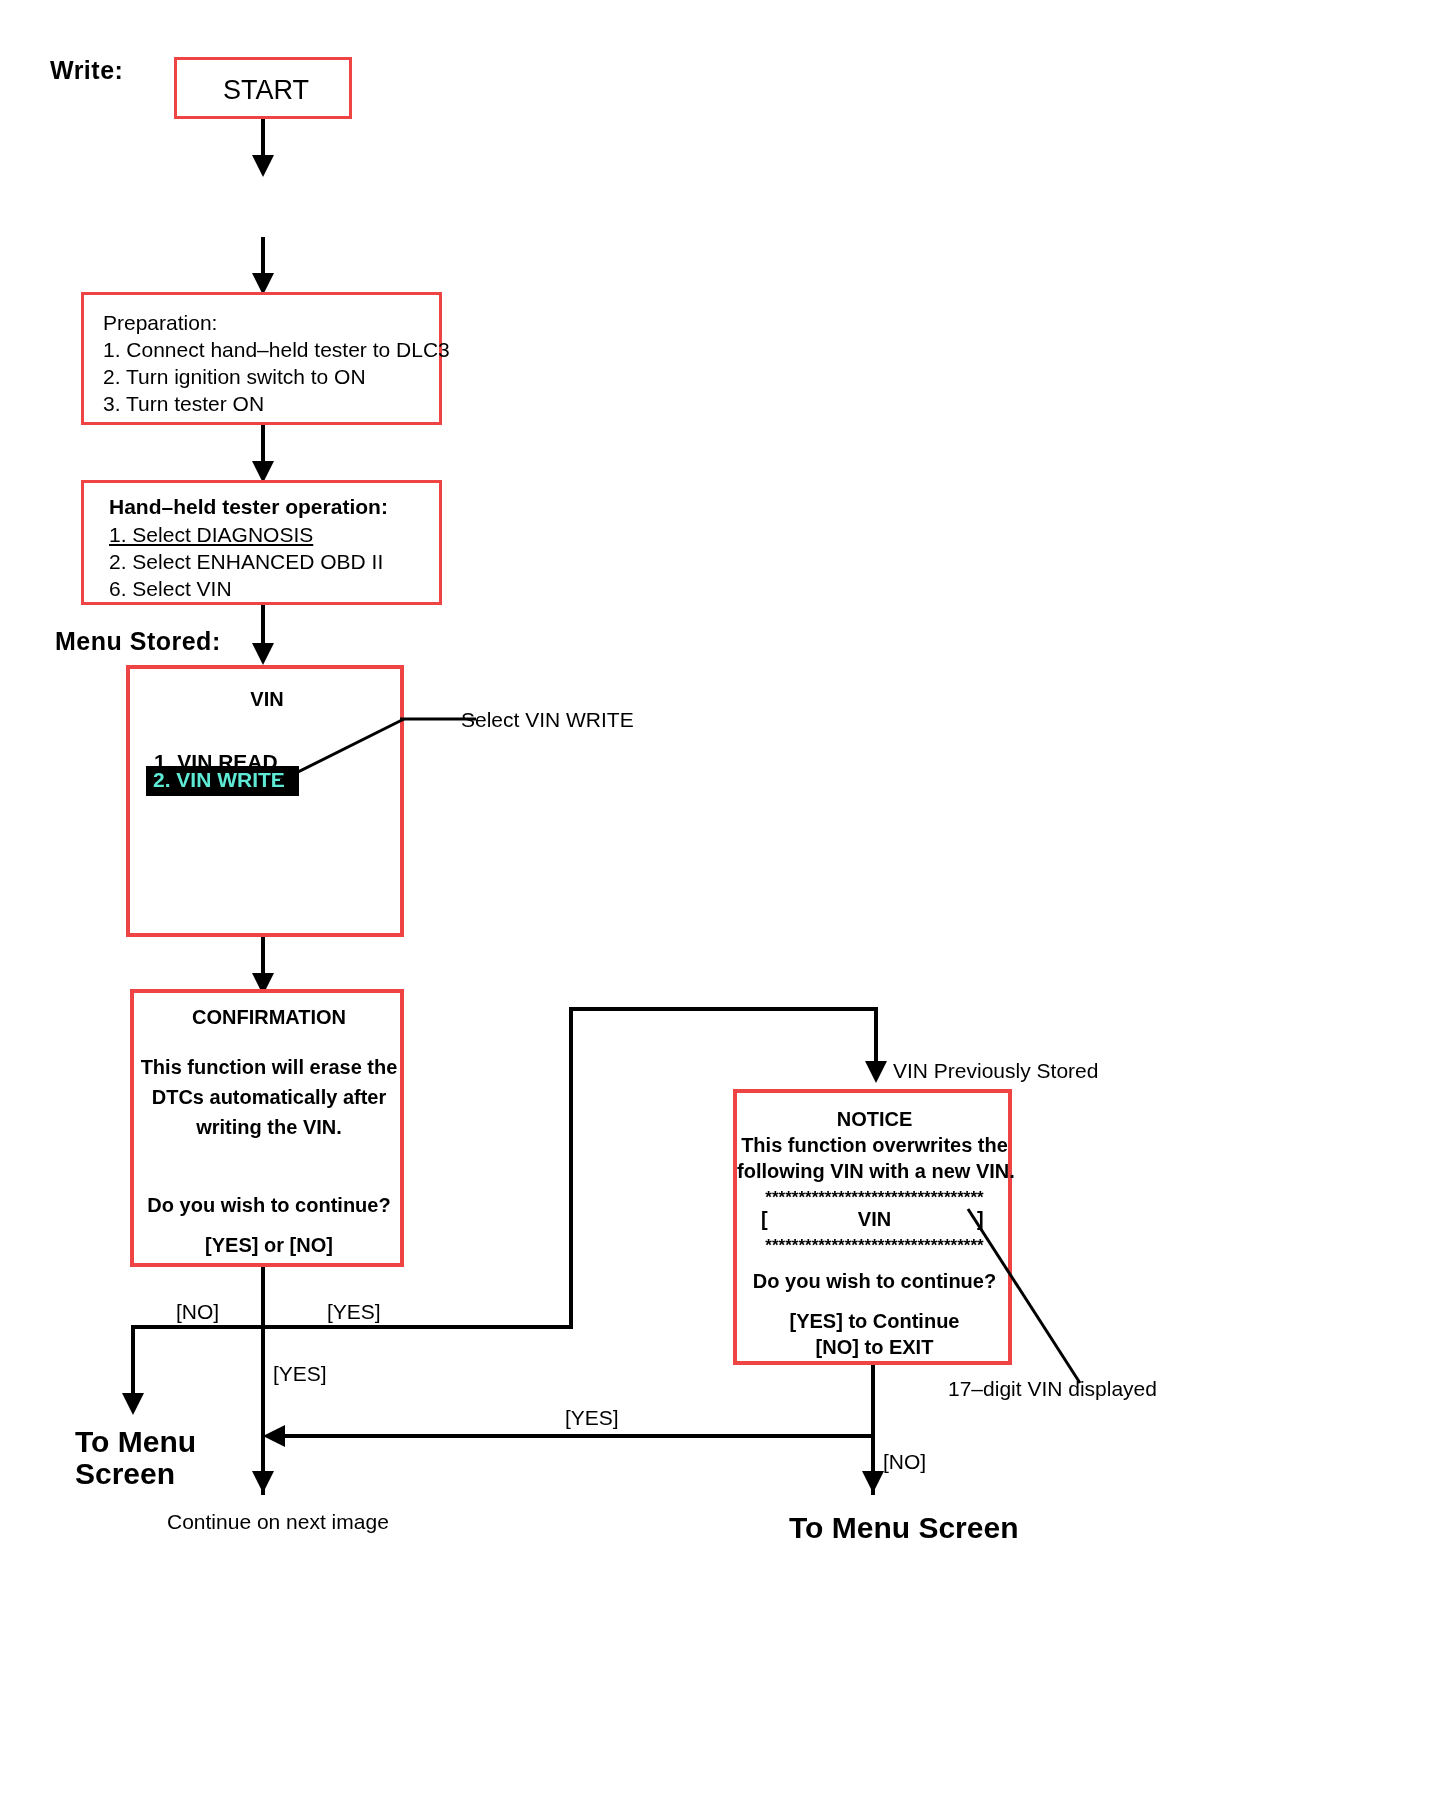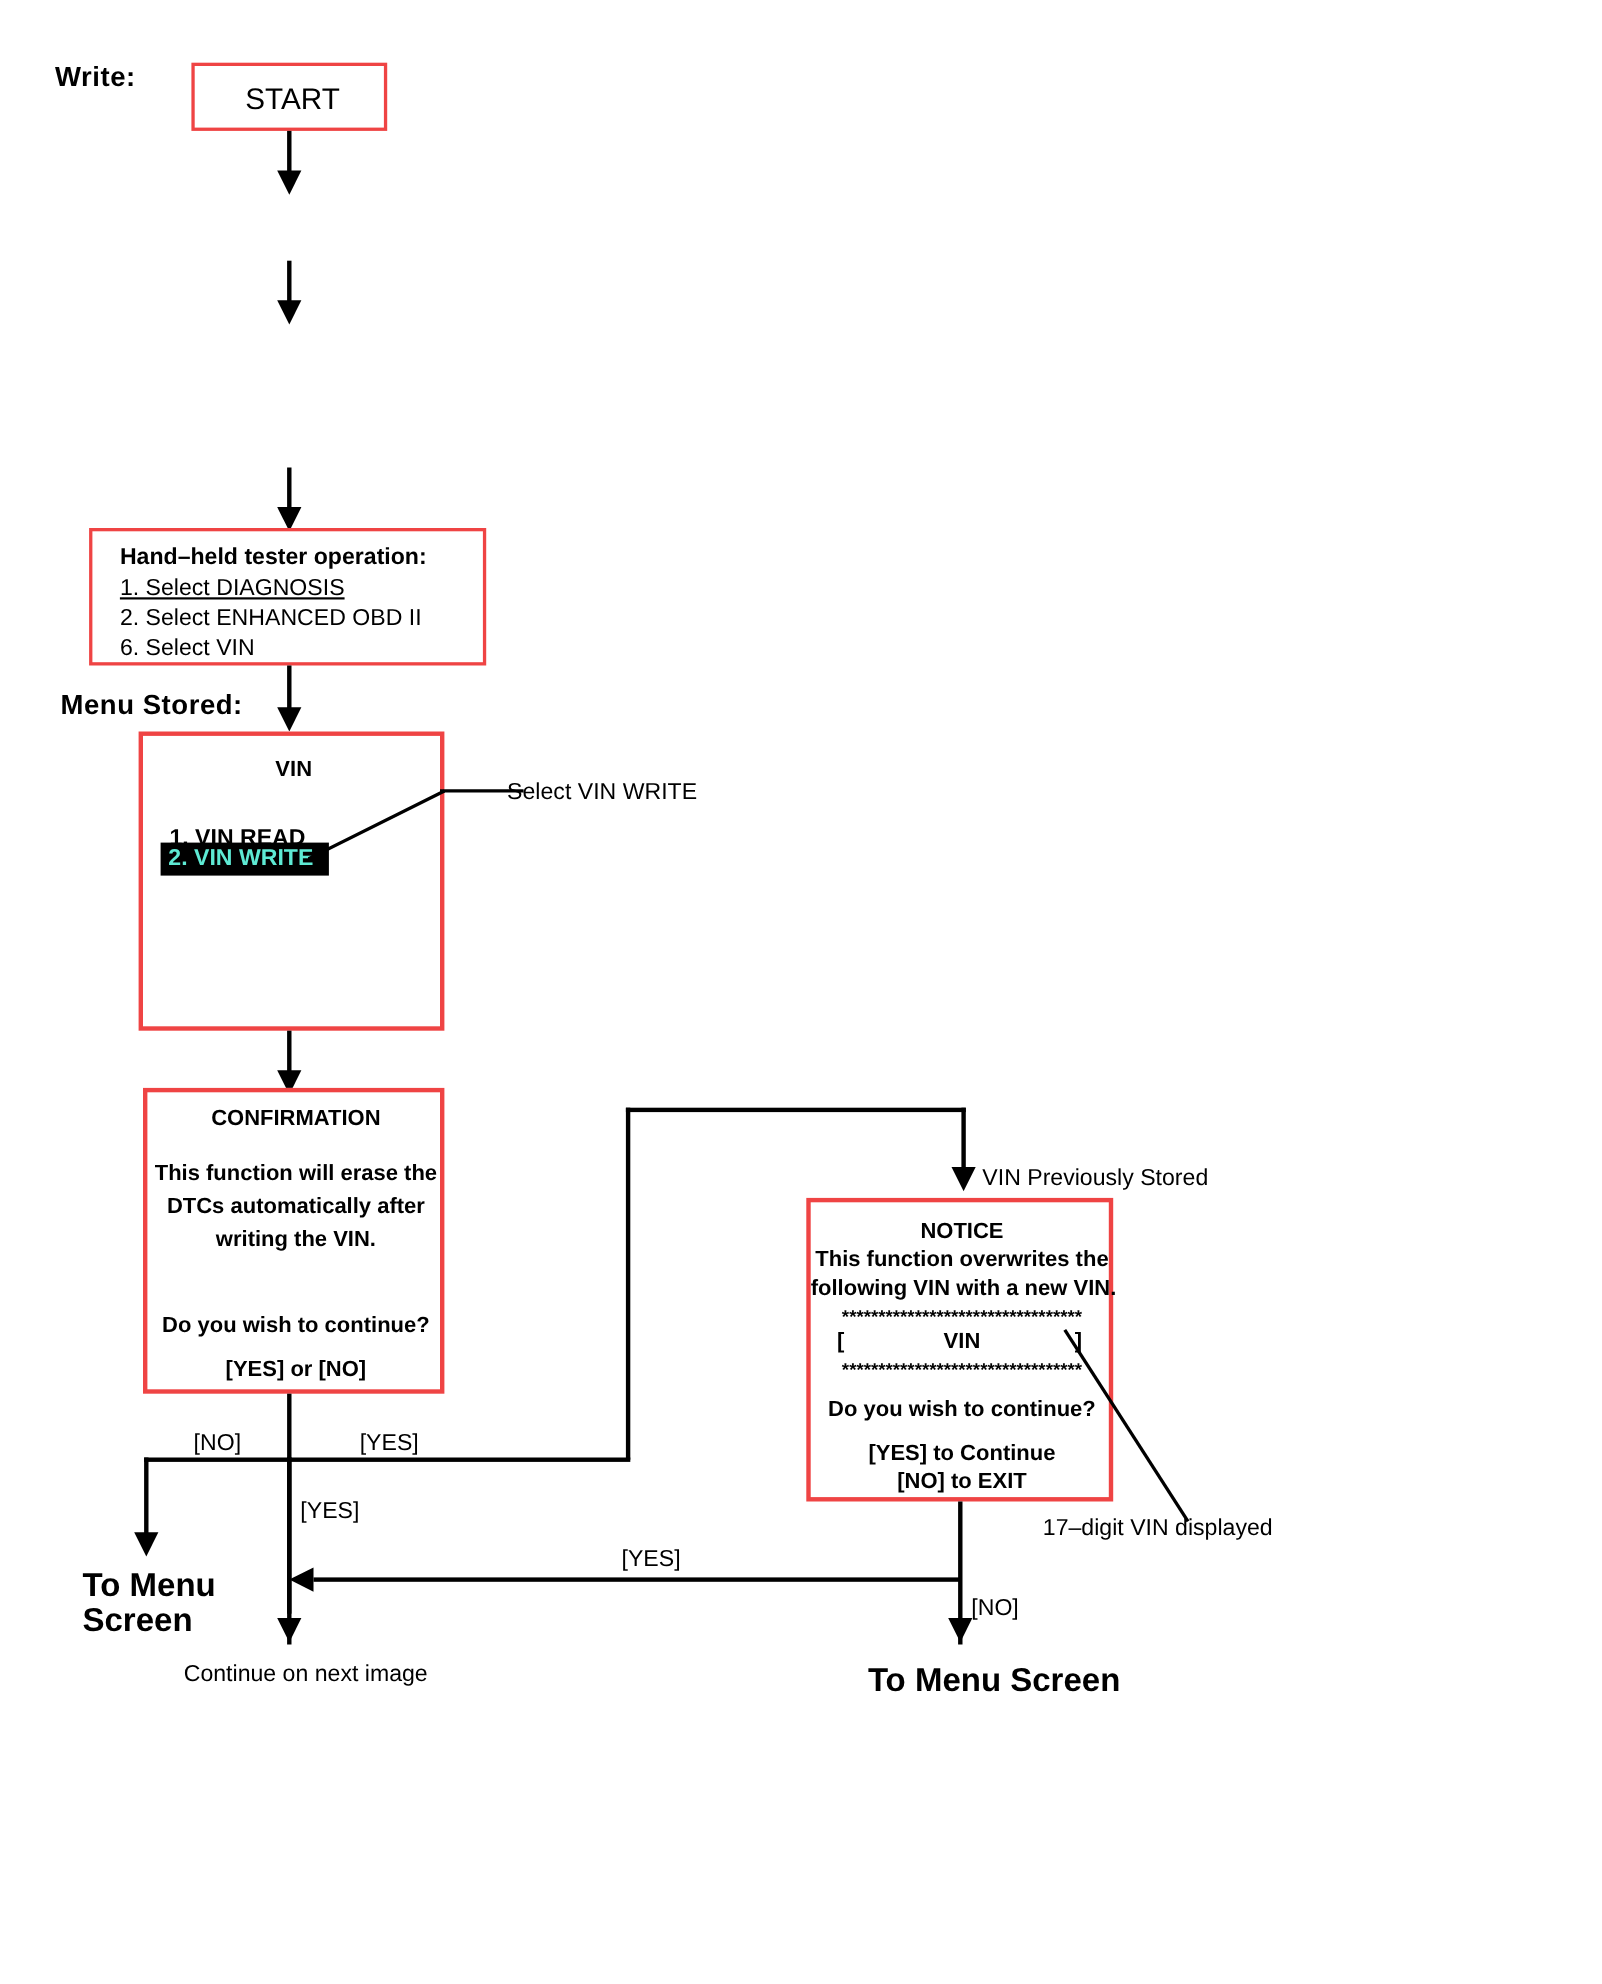--- a/index.html
+++ b/index.html
@@ -93,20 +93,26 @@
     <div class="lbl start-text ctr" style="left:0; top:14px; width:178px;">START</div>
   </div>
 
   <div class="vline" style="left:261px; top:88px; height:42px;"></div>
   <div class="arrow-down" style="left:252px; top:124px;"></div>
 
 
   <div class="vline" style="left:261px; top:206px; height:42px;"></div>
   <div class="arrow-down" style="left:252px; top:242px;"></div>
 
+  <div class="box" style="left:81px; top:261px; width:361px; height:133px;">
+    <div class="lbl plain19" style="left:19px; top:15px;">Preparation:</div>
+    <div class="lbl plain19" style="left:19px; top:42px;">1. Connect hand–held tester to DLC3</div>
+    <div class="lbl plain19" style="left:19px; top:69px;">2. Turn ignition switch to ON</div>
+    <div class="lbl plain19" style="left:19px; top:96px;">3. Turn tester ON</div>
+  </div>
 
   <div class="vline" style="left:261px; top:394px; height:42px;"></div>
   <div class="arrow-down" style="left:252px; top:430px;"></div>
 
   <div class="box" style="left:81px; top:449px; width:361px; height:125px;">
     <div class="lbl b21" style="left:25px; top:11px;">Hand–held tester operation:</div>
     <div class="lbl plain19" style="left:25px; top:39px;text-decoration:underline;">1. Select DIAGNOSIS</div>
     <div class="lbl plain19" style="left:25px; top:66px;">2. Select ENHANCED OBD II</div>
     <div class="lbl plain19" style="left:25px; top:93px;">6. Select VIN</div>
   </div>

